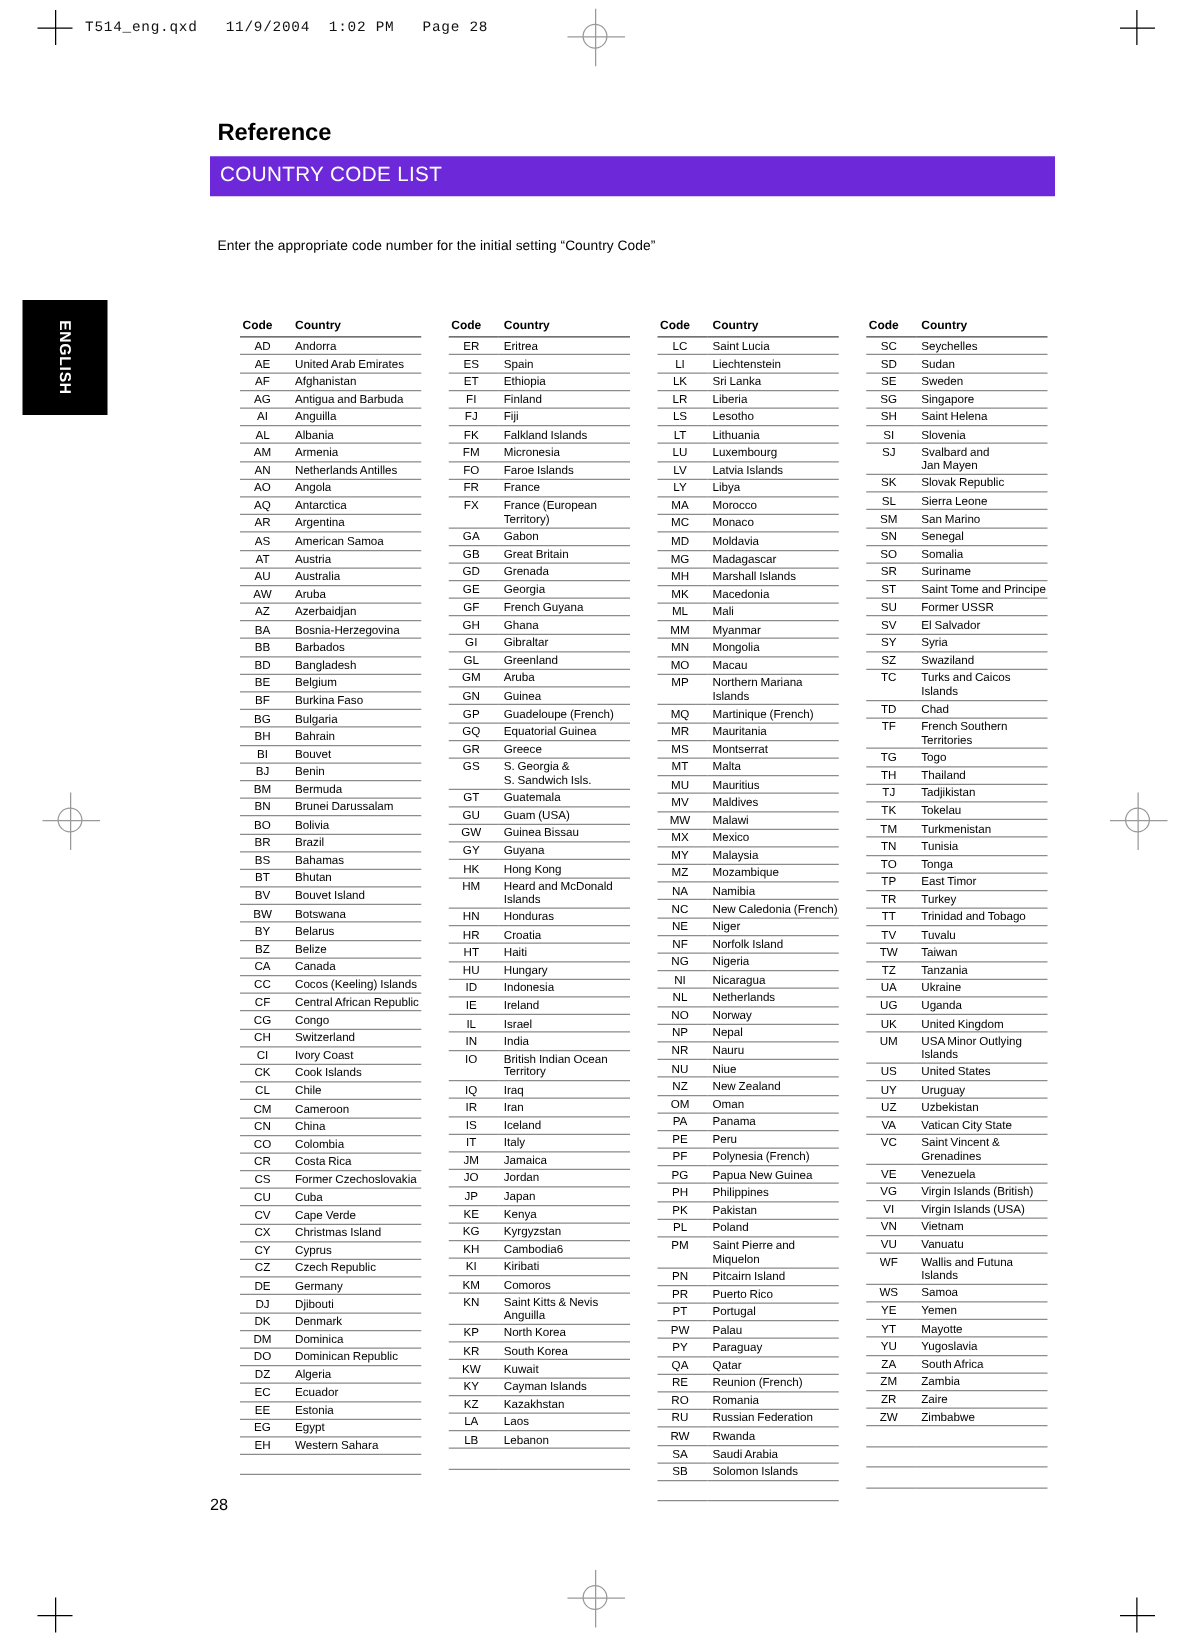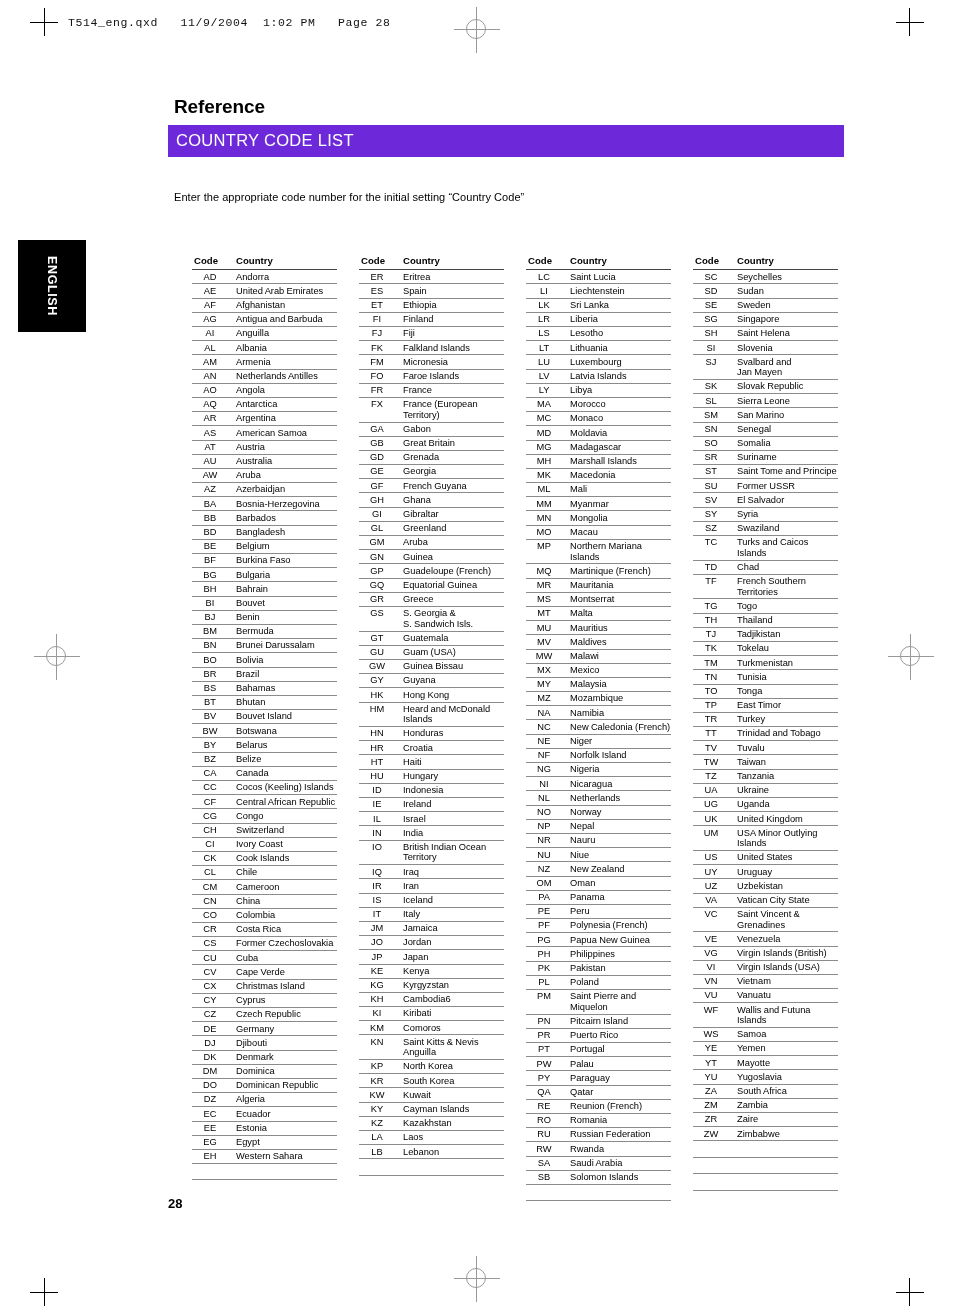--- a/index.html
+++ b/index.html
@@ -178,21 +178,21 @@
   table.codes tr.blank td {
     height: 12.6px;
   }
 
   
   .page-number {
     position: absolute;
     left: 168px;
     top: 1196px;
     font-size: 13px;
-    font-weight: bold;
+    font-weight: normal;
   }
 </style>
 </head>
 <body>
 
 <div class="crop-mark" style="left:30px;top:22px;width:28px;height:1px;"></div>
 <div class="crop-mark" style="left:44px;top:8px;width:1px;height:28px;"></div>
 
 <div class="crop-mark" style="left:896px;top:22px;width:28px;height:1px;"></div>
 <div class="crop-mark" style="left:909px;top:8px;width:1px;height:28px;"></div>

